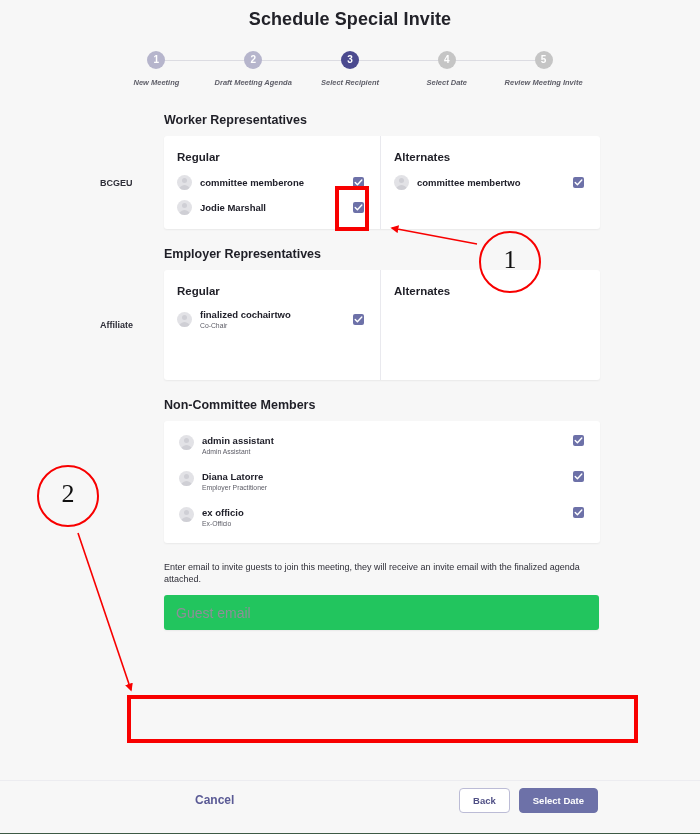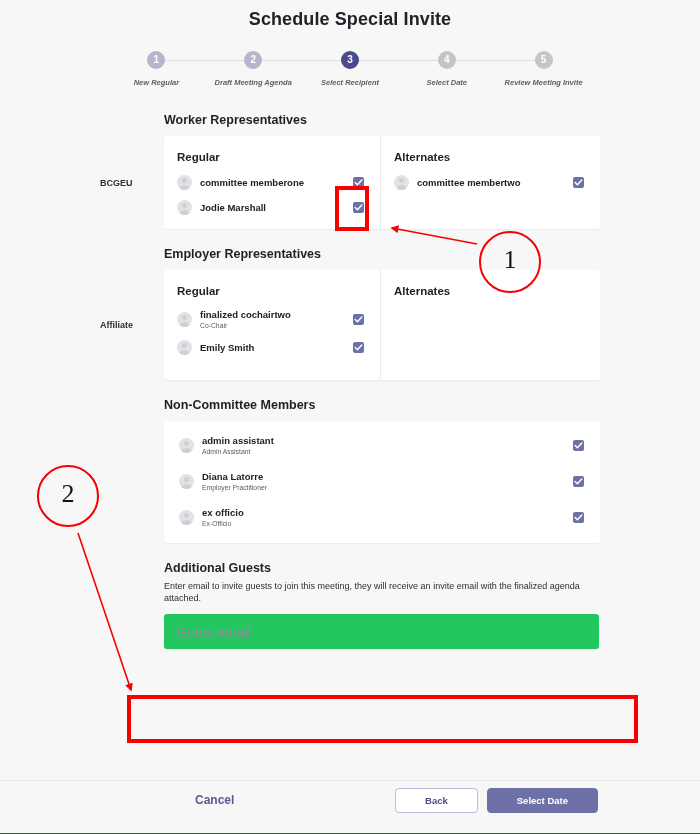--- a/index.html
+++ b/index.html
@@ -180,21 +180,21 @@
   }
   .checkbox svg { position: absolute; left: 1px; top: 1px; }
 
   
   .reg-col  { flex: 0 0 216px; }
   .alt-col  { flex: 1; }
 
   
   .nc-card { margin-left: 0; }
   .nc-card .card-col { padding: 14px 16px 13px 15px; }
-  .nc-person { display: flex; align-items: center; margin-bottom: 15px; }
+  .nc-person { display: flex; align-items: flex-start; margin-bottom: 15px; }
   .nc-person:last-child { margin-bottom: 2px; }
 
   
   .guests-wrap { margin-left: 64px; }
   .guests-title {
     font-size: 12.5px;
     font-weight: bold;
     color: #1f1f27;
     margin-bottom: 5px;
   }
@@ -246,21 +246,21 @@
     color: #5a5a95;
     margin-left: 167px;
     cursor: pointer;
   }
   .footer-right { margin-left: auto; display: flex; gap: 9px; margin-right: 74px; }
   .btn {
     font-family: "Liberation Sans", sans-serif;
     font-size: 9.5px;
     font-weight: bold;
     border-radius: 4px;
-    padding: 6px 29px;
+    padding: 6px 13px;
     cursor: pointer;
     line-height: 11px;
   }
   .btn-back {
     background: #ffffff;
     color: #4f4f85;
     border: 1px solid #bcbcd6;
   }
   .btn-primary {
     background: #6d71a8;
@@ -307,21 +307,21 @@
   <div class="page-title">Schedule Special Invite</div>
 
   <div class="stepper">
     <div class="step-line" style="left:10%;width:20%;"></div>
     <div class="step-line" style="left:30%;width:20%;"></div>
     <div class="step-line" style="left:50%;width:20%;"></div>
     <div class="step-line" style="left:70%;width:20%;"></div>
     <div class="stepper-track">
       <div class="step light">
         <div class="step-circle">1</div>
-        <div class="step-label">New Regular</div>
+        <div class="step-label">New Meeting</div>
       </div>
       <div class="step light">
         <div class="step-circle">2</div>
         <div class="step-label">Draft Meeting Agenda</div>
       </div>
       <div class="step active">
         <div class="step-circle">3</div>
         <div class="step-label">Select Recipient</div>
       </div>
       <div class="step gray">
@@ -402,31 +402,20 @@
               <div class="person-name">finalized cochairtwo</div>
               <div class="person-role">Co-Chair</div>
             </div>
             <div class="checkbox">
               <svg width="9" height="9" viewBox="0 0 9 9">
                   <path d="M1.2 4.6 L3.4 6.8 L7.8 2.0" stroke="#ffffff" stroke-width="1.4" fill="none" stroke-linecap="round" stroke-linejoin="round"></path>
                 </svg>
             </div>
           </div>
 
-          <div class="person">
-            <div class="avatar"></div>
-            <div class="person-text">
-              <div class="person-name">Emily Smith</div>
-            </div>
-            <div class="checkbox">
-              <svg width="9" height="9" viewBox="0 0 9 9">
-                  <path d="M1.2 4.6 L3.4 6.8 L7.8 2.0" stroke="#ffffff" stroke-width="1.4" fill="none" stroke-linecap="round" stroke-linejoin="round"></path>
-                </svg>
-            </div>
-          </div>
         </div>
 
         <div class="card-col alt-col">
           <div class="col-head">Alternates</div>
         </div>
       </div>
     </div>
 
     <div class="section-title" style="margin-top:18px;">Non-Committee Members</div>
     <div class="row-block">
@@ -471,21 +460,20 @@
                   <path d="M1.2 4.6 L3.4 6.8 L7.8 2.0" stroke="#ffffff" stroke-width="1.4" fill="none" stroke-linecap="round" stroke-linejoin="round"></path>
                 </svg>
             </div>
           </div>
 
         </div>
       </div>
     </div>
 
     <div class="guests-wrap">
-      <div class="guests-title">Additional Guests</div>
       <div class="guests-desc">Enter email to invite guests to join this meeting, they will receive an invite email with the finalized agenda attached.</div>
       <div class="guest-field-box">
         <input class="guest-input" type="text" placeholder="Guest email" style="">
       </div>
     </div>
 
   </div>
 
   <div class="footer">
     <div class="footer-divider"></div>

